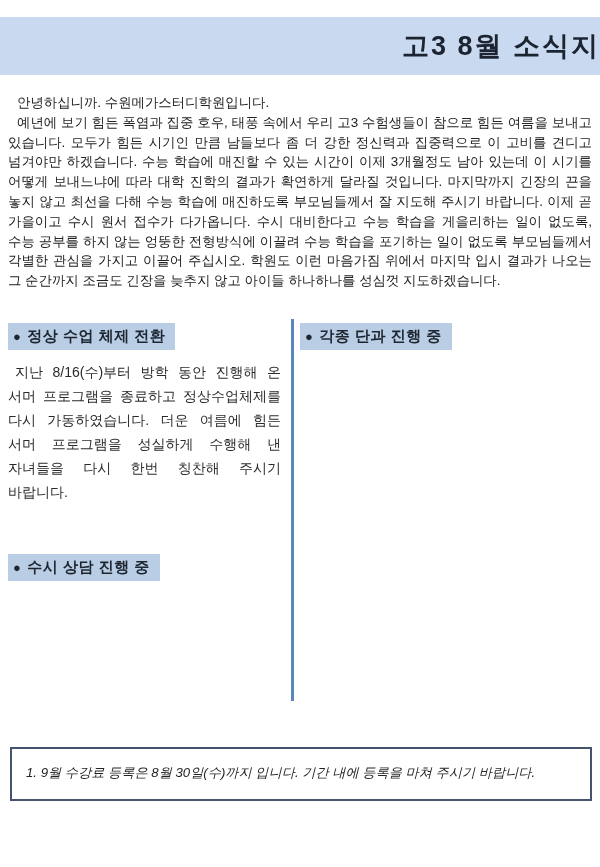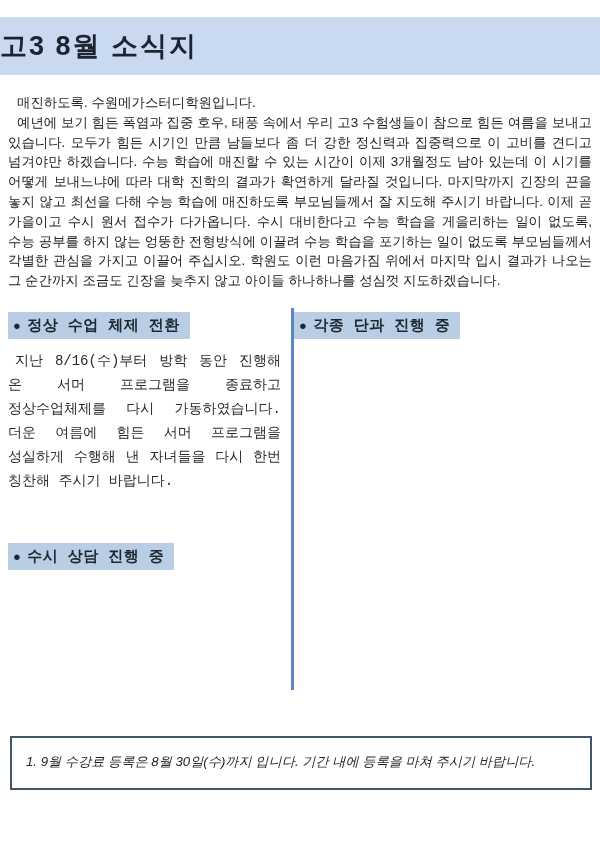--- a/index.html
+++ b/index.html
@@ -13,21 +13,21 @@
   }
   .page { width: 600px; height: 867px; position: relative; }
 
   
   .header-band {
     margin-top: 17px;
     height: 58px;
     background: #c9d9ef;
     display: flex;
     align-items: center;
-    justify-content: flex-start;
+    justify-content: flex-end;
   }
   .header-title {
     font-size: 27px;
     font-weight: 700;
     color: #1b2430;
     letter-spacing: 2px;
   }
 
   
   .intro {
@@ -36,33 +36,32 @@
     line-height: 19.8px;
     text-align: justify;
     color: #222222;
     word-break: keep-all;
   }
   .intro p { margin: 0; text-indent: 9px; }
 
   
   .columns {
     display: flex;
-    margin: 17px 8px 0 8px;
+    margin: 28px 8px 0 8px;
     align-items: flex-start;
-    font-family: Liberation Mono, monospace;
   }
   .col-left { width: 283px; padding-right: 10px; box-sizing: border-box; }
   .col-divider {
     width: 3px;
     min-height: 382px;
     background: #5b87be;
     flex: 0 0 3px;
     margin-top: 0px;
   }
-  .col-right { flex: 1; padding-left: 0; box-sizing: border-box; }
+  .col-right { flex: 1; padding-left: 6px; box-sizing: border-box; }
 
   .section { margin-top: 4px; }
   .section-title {
     display: inline-block;
     background: #b9cde4;
     color: #1c2530;
     font-size: 15px;
     font-weight: 700;
     padding: 4px 10px 4px 5px;
     letter-spacing: 0.5px;
@@ -94,21 +93,21 @@
 </head>
 <body>
 
 <div class="page">
 
   <div class="header-band">
     <div class="header-title">고3 8월 소식지</div>
   </div>
 
   <div class="intro">
-    <p>매진하도록. 수원메가스터디학원입니다.</p>
+    <p>안녕하십니까. 수원메가스터디학원입니다.</p>
     <p>예년에 보기 힘든 폭염과 집중 호우, 태풍 속에서 우리 고3 수험생들이 참으로 힘든 여름을 보내고 있습니다.  모두가 힘든 시기인 만큼 남들보다 좀 더 강한 정신력과 집중력으로 이 고비를 견디고 넘겨야만 하겠습니다.  수능 학습에 매진할 수 있는 시간이 이제 3개월정도 남아 있는데 이 시기를 어떻게 보내느냐에 따라 대학 진학의 결과가 확연하게 달라질 것입니다.  마지막까지 긴장의 끈을 놓지 않고 최선을 다해 수능 학습에 매진하도록 부모님들께서 잘 지도해 주시기 바랍니다.  이제 곧 가을이고 수시 원서 접수가 다가옵니다.  수시 대비한다고 수능 학습을 게을리하는 일이 없도록, 수능 공부를 하지 않는 엉뚱한 전형방식에 이끌려 수능 학습을 포기하는 일이 없도록 부모님들께서 각별한 관심을 가지고 이끌어 주십시오.  학원도 이런 마음가짐 위에서 마지막 입시 결과가 나오는 그 순간까지 조금도 긴장을 늦추지 않고 아이들 하나하나를 성심껏 지도하겠습니다.</p>
   </div>
 
   <div class="columns">
 
     <div class="col-left">
       <div class="section">
         <div class="section-title">
           <span class="bullet">●</span><span>정상 수업 체제 전환</span>
         </div>

